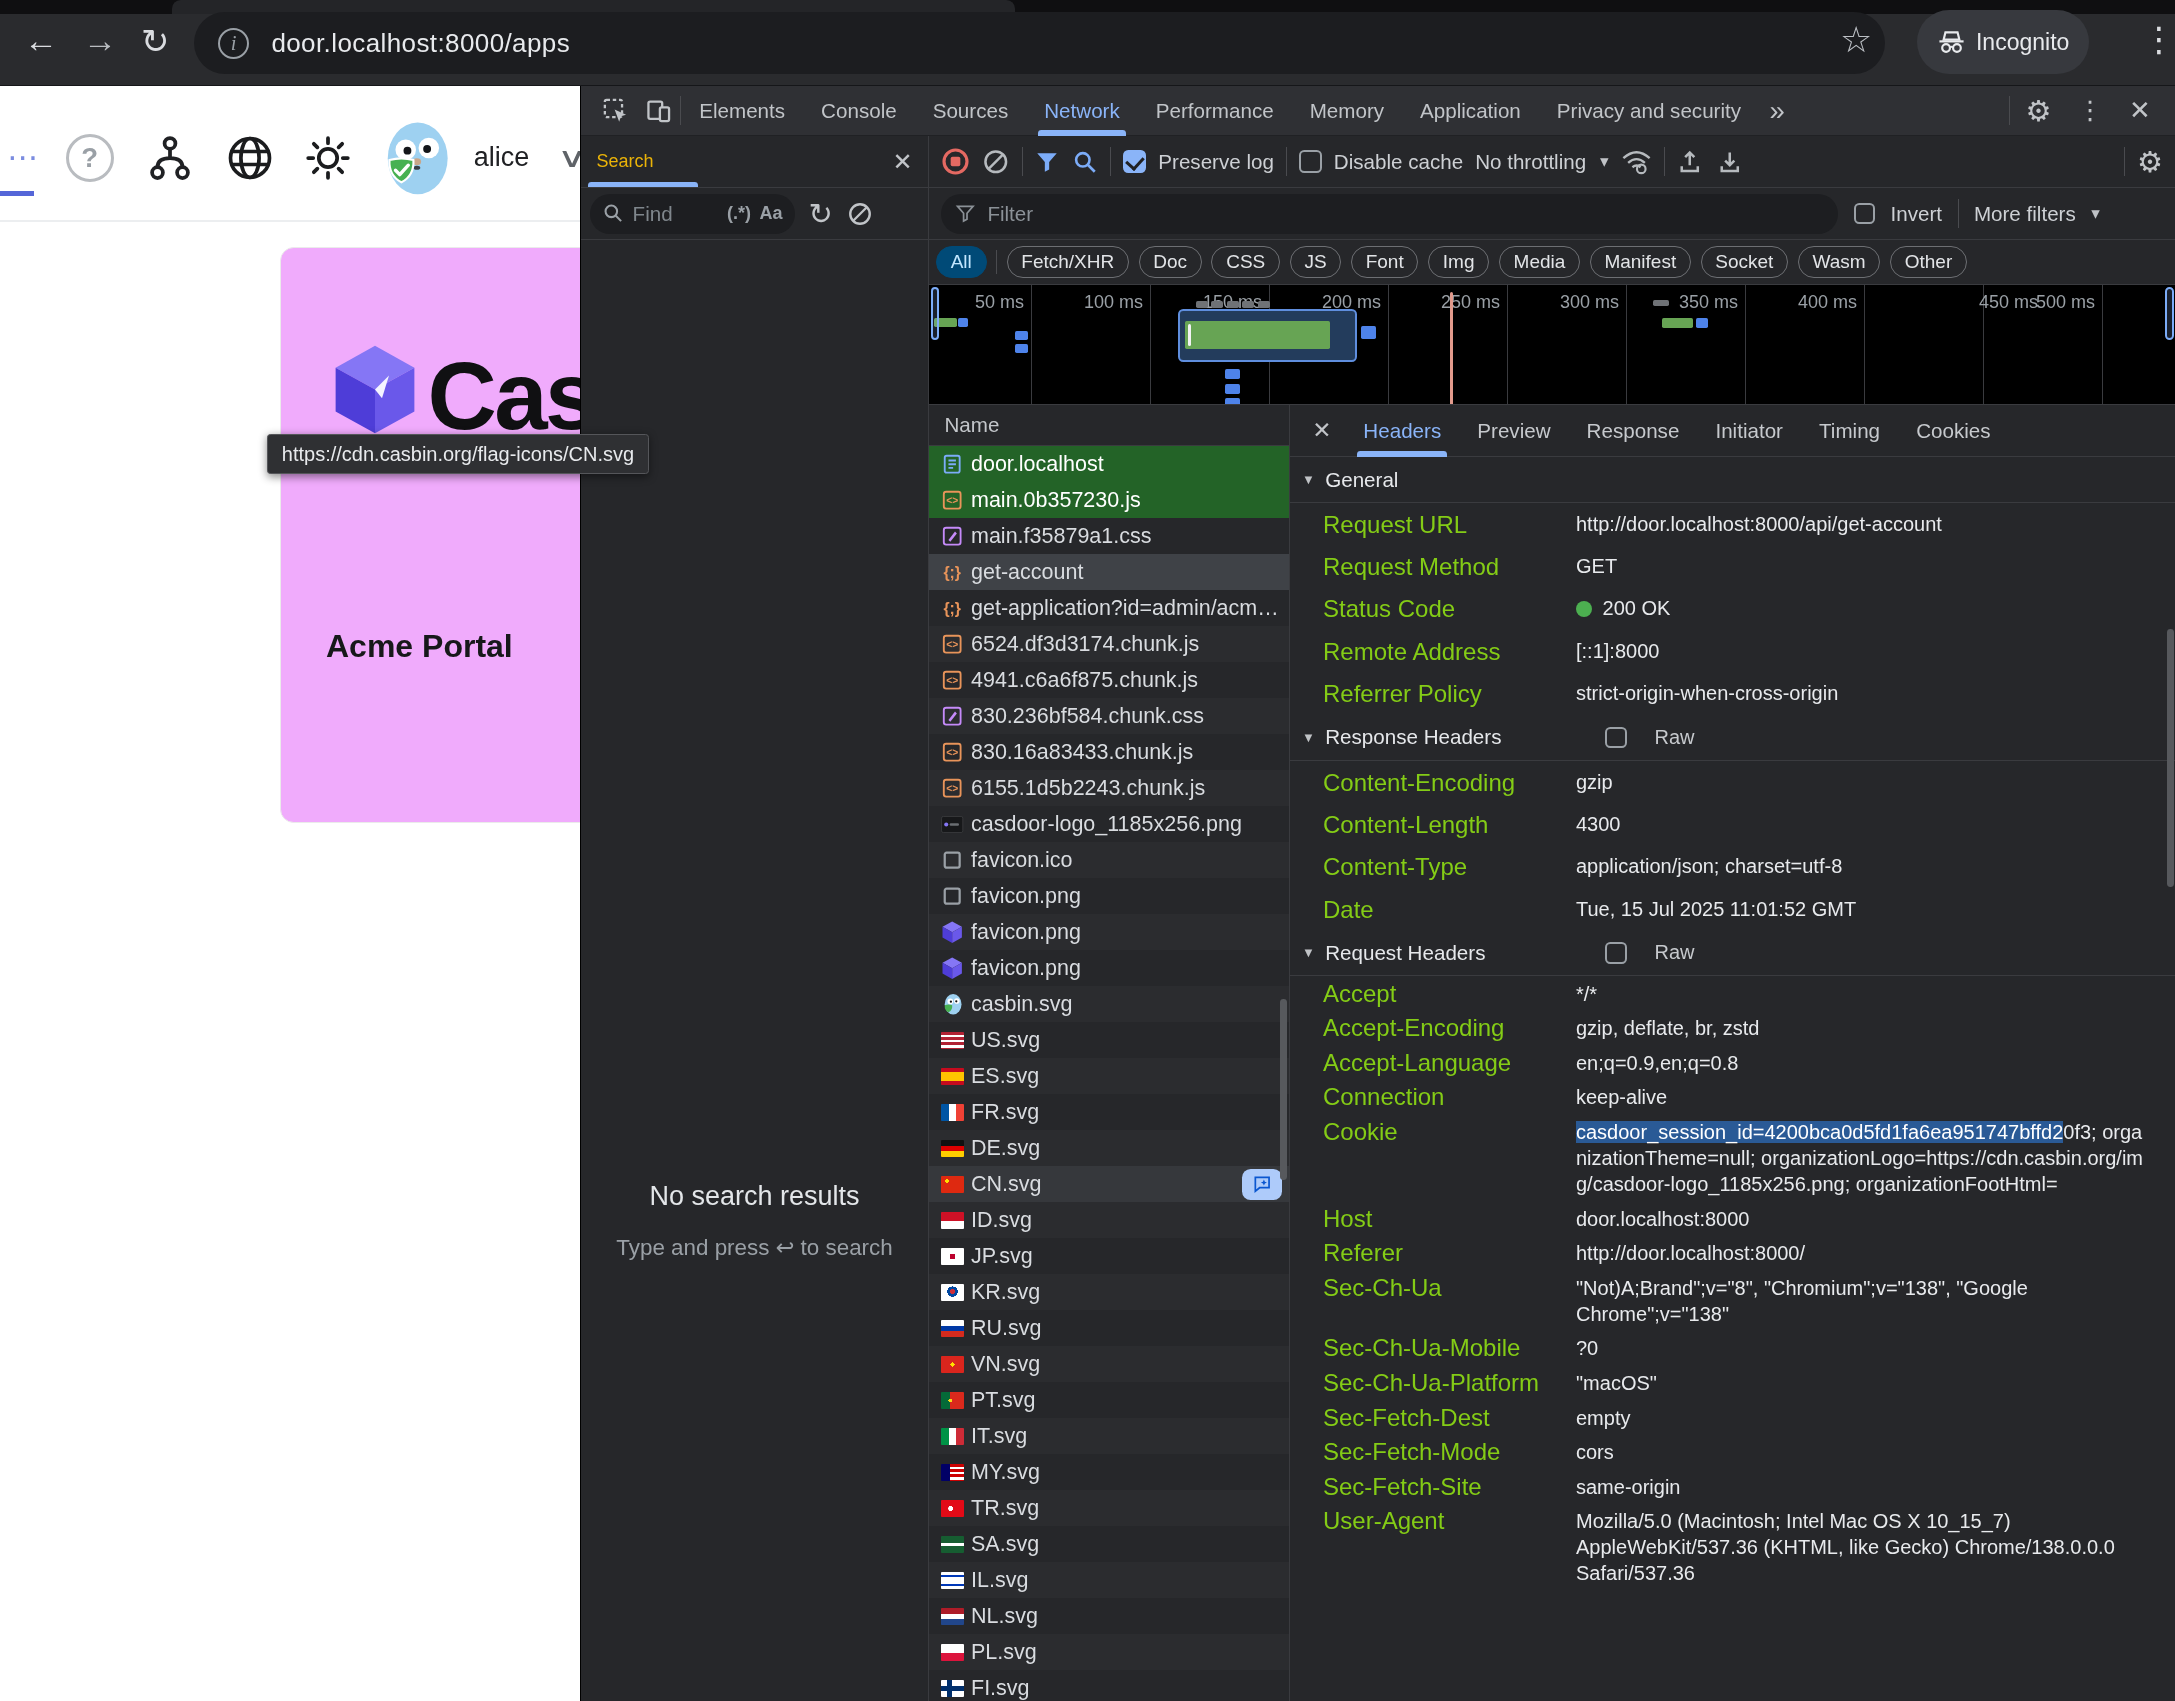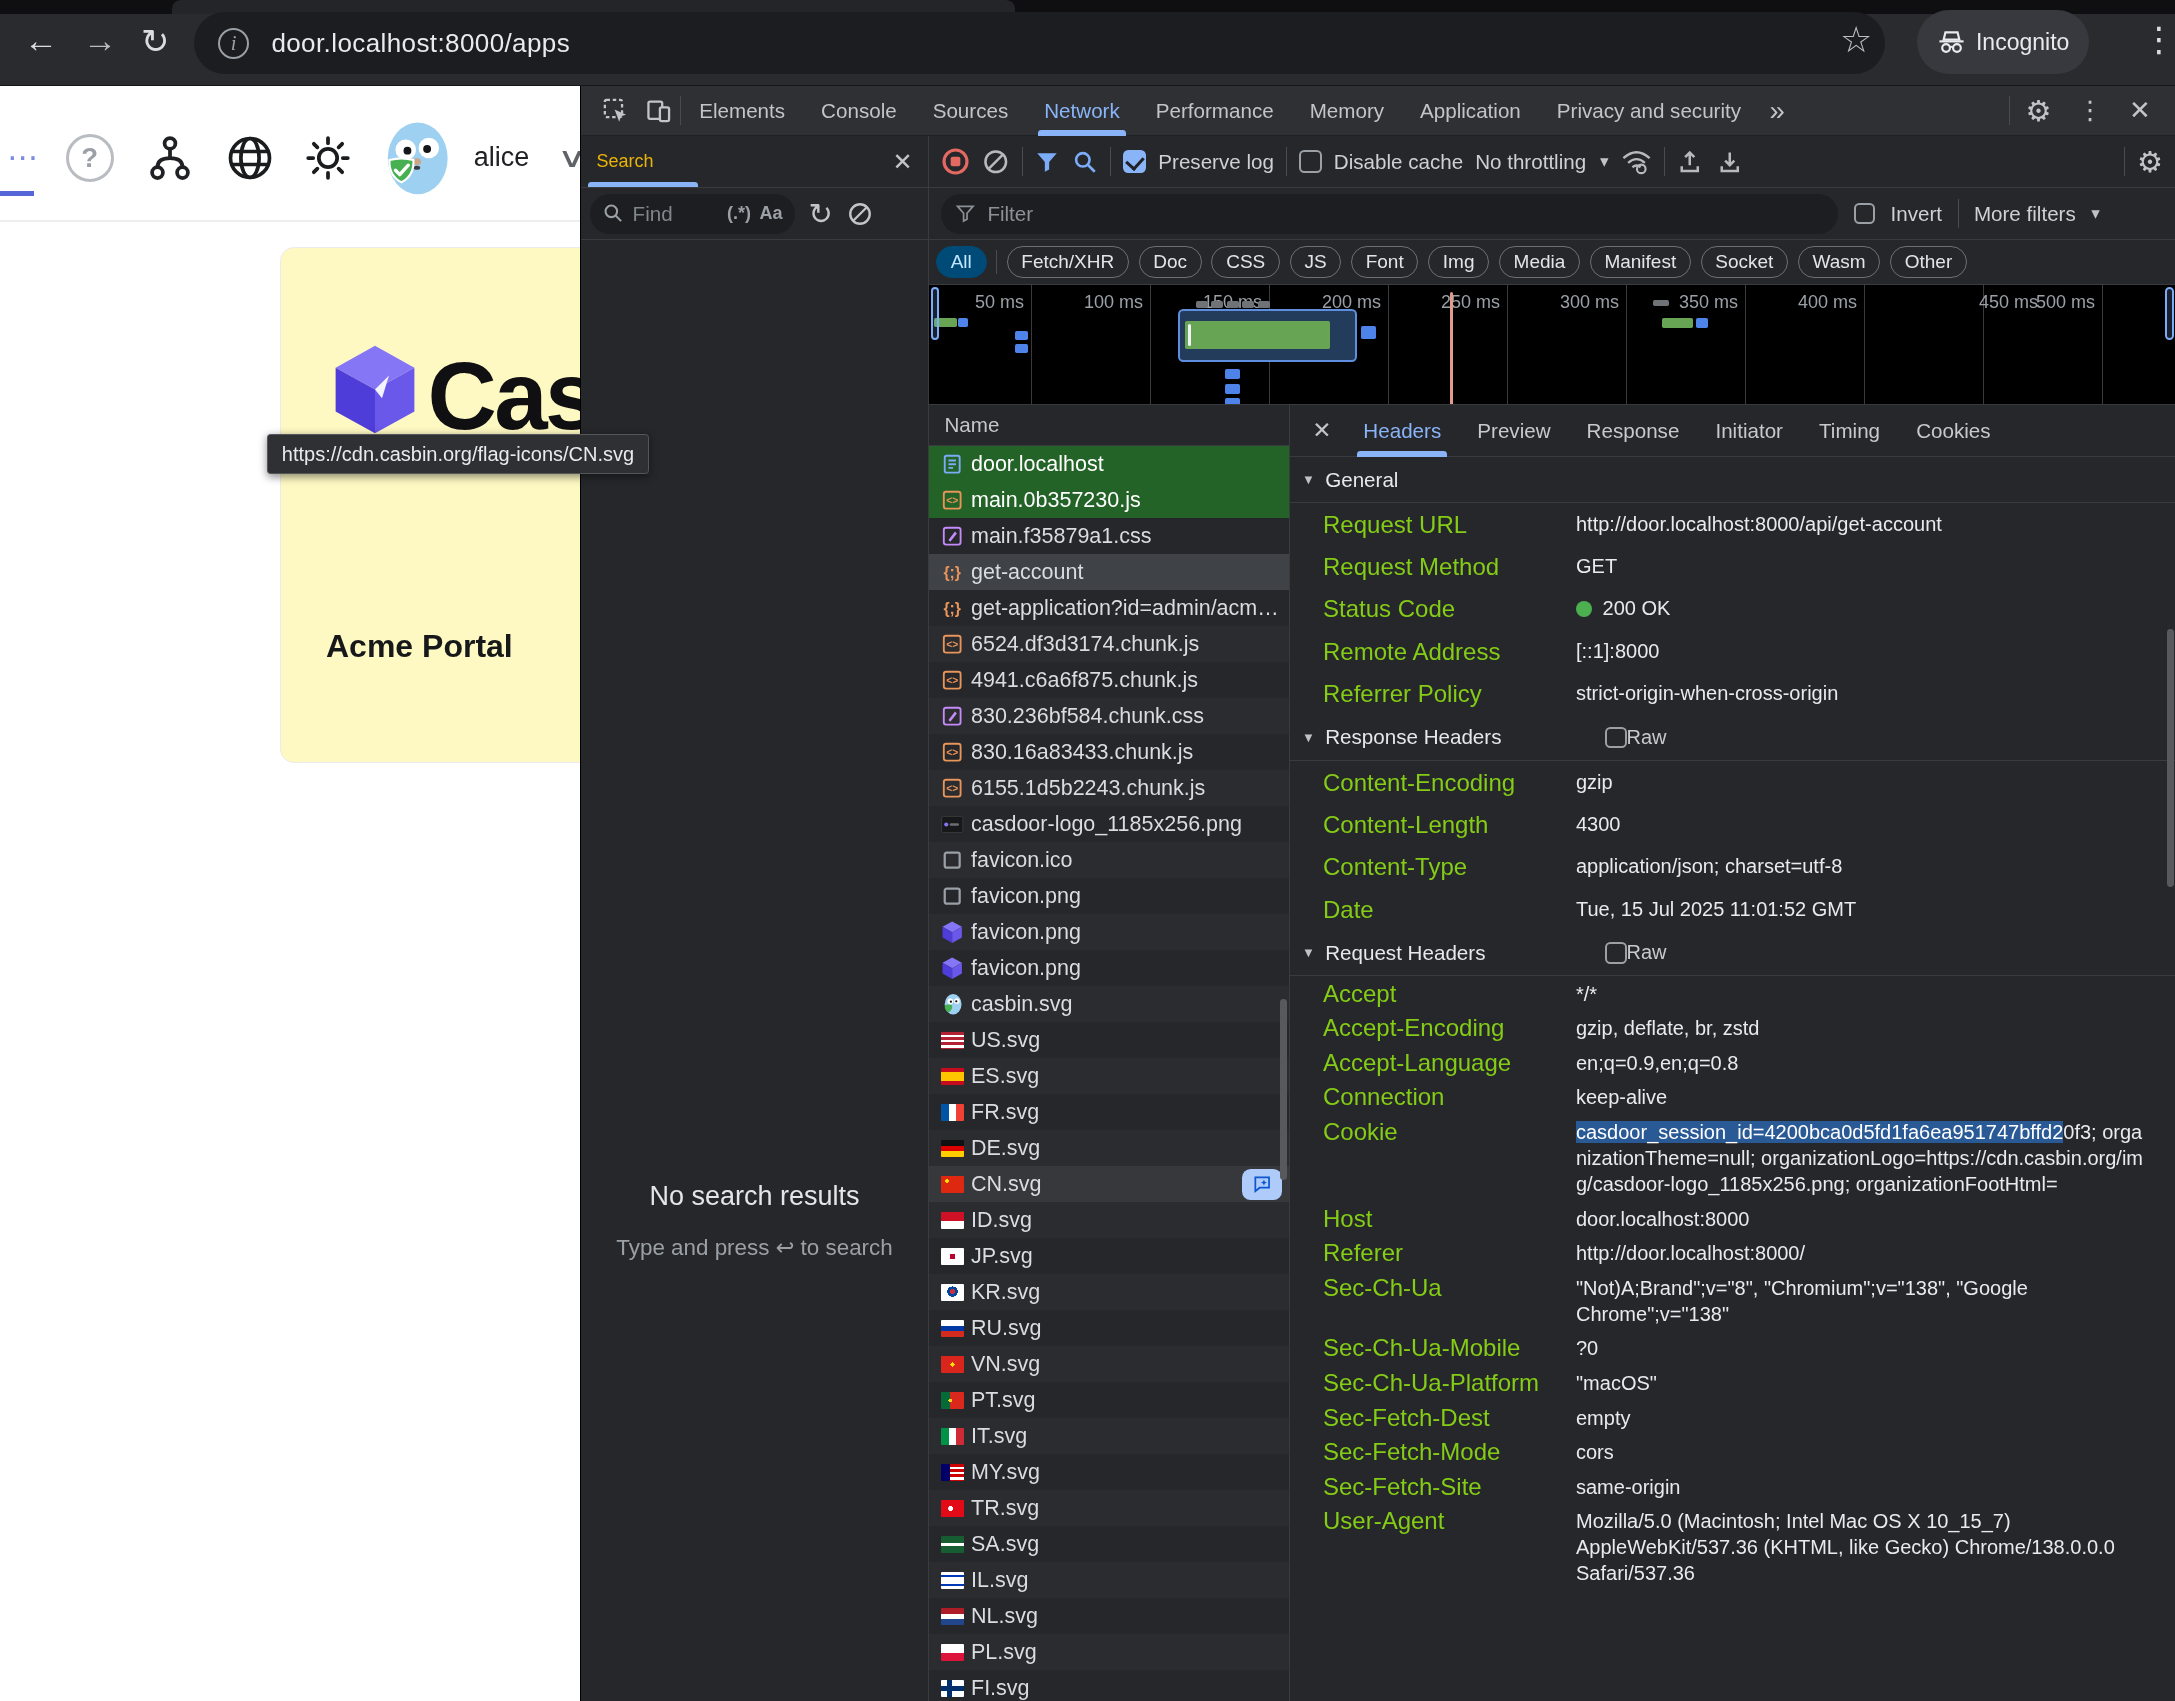--- a/index.html
+++ b/index.html
@@ -24,21 +24,21 @@
   #page-iconrow { position:absolute; left:0; top:24px; width:580px; height:95px; display:flex; align-items:center; }
   .pg-ic { flex:none; display:flex; align-items:center; justify-content:center; }
   #pg-dots { color:#7b8ce0; font-size:31px; width:40px; margin-left:1.7px; letter-spacing:-1.7px;}
   #pg-help { width:48px; height:48px; border:3px solid #b9bcc0; border-radius:50%; color:#9aa0a6; font-size:27.5px; font-weight:bold; margin-left:24px;}
   #pg-org { margin-left:31px;} #pg-globe{ margin-left:29px;} #pg-sun{ margin-left:27.5px;}
   #pg-avatar { margin-left:26px; }
   #pg-user { margin-left:20.6px; font-size:27px; color:#202124; }
   #pg-chev { margin-left:33px; font-size:27.5px; color:#5f6368; transform:scaleX(1.5); }
   #pg-underline { position:absolute; left:0; top:105px; width:34px; height:5.2px; background:#5566d8; }
   #pg-divider { position:absolute; left:0; top:134px; width:580px; height:1.7px; background:#eceef0; }
-  #card { position:absolute; left:280px; top:161px; width:411px; height:516px; background:#fef9c3; border:1.7px solid #ebebeb; border-radius:13.8px; overflow:hidden; }
+  #card { position:absolute; left:280px; top:161px; width:411px; height:576px; background:#f0abfc; border:1.7px solid #ebebeb; border-radius:13.8px; overflow:hidden; }
   #card-logo { position:absolute; left:50px; top:96px; display:flex; align-items:flex-start; }
   #card-logo-text { font-size:96px; font-weight:800; color:#101012; letter-spacing:-2.6px; margin-left:8.6px; margin-top:-3.4px;}
   #card-title { position:absolute; left:45px; top:380px; font-size:32px; font-weight:700; color:#17181a; }
   #tooltip { position:absolute; left:267px; top:434px; height:40px; line-height:38px; background:#2f3033; border:0.9px solid #55565a; border-radius:3.4px; padding:0 13.8px; color:#e8eaed; font-size:20px; z-index:90; box-shadow:0 2.6px 8.6px rgba(0,0,0,.45); white-space:nowrap;}
 
   
   #dt { position:absolute; left:580px; top:86px; width:1595px; height:1616px; background:#26272a; border-left:0.9px solid #000; color:#dde0e3; }
   .vdiv { width:0.9px; height:29px; background:#4a4b4f; flex:none; }
 
   #dt-tabbar { position:absolute; left:0; top:0; right:0; height:50px; background:#2f3034; border-bottom:0.9px solid #202124; display:flex; align-items:center; padding-left:13.8px; }
@@ -106,21 +106,21 @@
 
   #details { position:absolute; left:361px; top:0; right:0; bottom:0; overflow:hidden; background:#26272a;}
   #det-tabs { height:52px; display:flex; align-items:center; gap:6.9px; padding-left:12px; border-bottom:0.9px solid #3a3b3f; }
   .det-tab { position:relative; height:52px; display:flex; align-items:center; padding:0 14.6px; font-size:20.6px; color:#c6c9cd; }
   .det-tab.active { color:#8ab4f8; }
   .det-tab.active::after { content:""; position:absolute; left:8.6px; right:8.6px; bottom:0; height:5.2px; border-radius:3.4px 3.4px 0 0; background:#8ab4f8; }
   #det-close { color:#c1c4c8; font-size:23px; padding:0 10.3px; }
   #det-content { position:absolute; left:0; top:52px; right:0; bottom:0; overflow:hidden; }
   .section-hdr { position:relative; height:46px; display:flex; align-items:center; padding-left:12px; gap:10.3px; border-bottom:0.9px solid #3a3b3f; font-size:20.6px; color:#e6e8eb; }
   .sec-caret { font-size:13px; color:#c0c3c6; }
-  .raw-wrap { position:absolute; left:315px; display:flex; align-items:center; gap:0; font-size:20px; color:#c6c9cd;}
+  .raw-wrap { position:absolute; left:315px; display:flex; align-items:center; gap:28px; font-size:20px; color:#c6c9cd;}
   .kv { display:flex; padding:7.7px 0; }
   .kv .k { flex:0 0 286px; padding-left:33px; font-size:24px; color:#84cc16; line-height:27px;}
   .kv .v { flex:1; font-size:20px; color:#e8eaed; line-height:27px; padding-right:29px; word-break:break-word; }
   .kv.tight { padding:4.3px 0; } .kv.tight .k, .kv.tight .v { line-height:26px; }
   .dot { display:inline-block; width:16.3px; height:16.3px; border-radius:50%; background:#4caf50; margin-right:10.3px; vertical-align:-1.7px; }
   .hl { background:#2a5a96; color:#fff; }
   .scroll-thumb { position:absolute; width:6.9px; border-radius:3.4px; background:#57595d; }
 
   svg { display:block; }
 </style>

